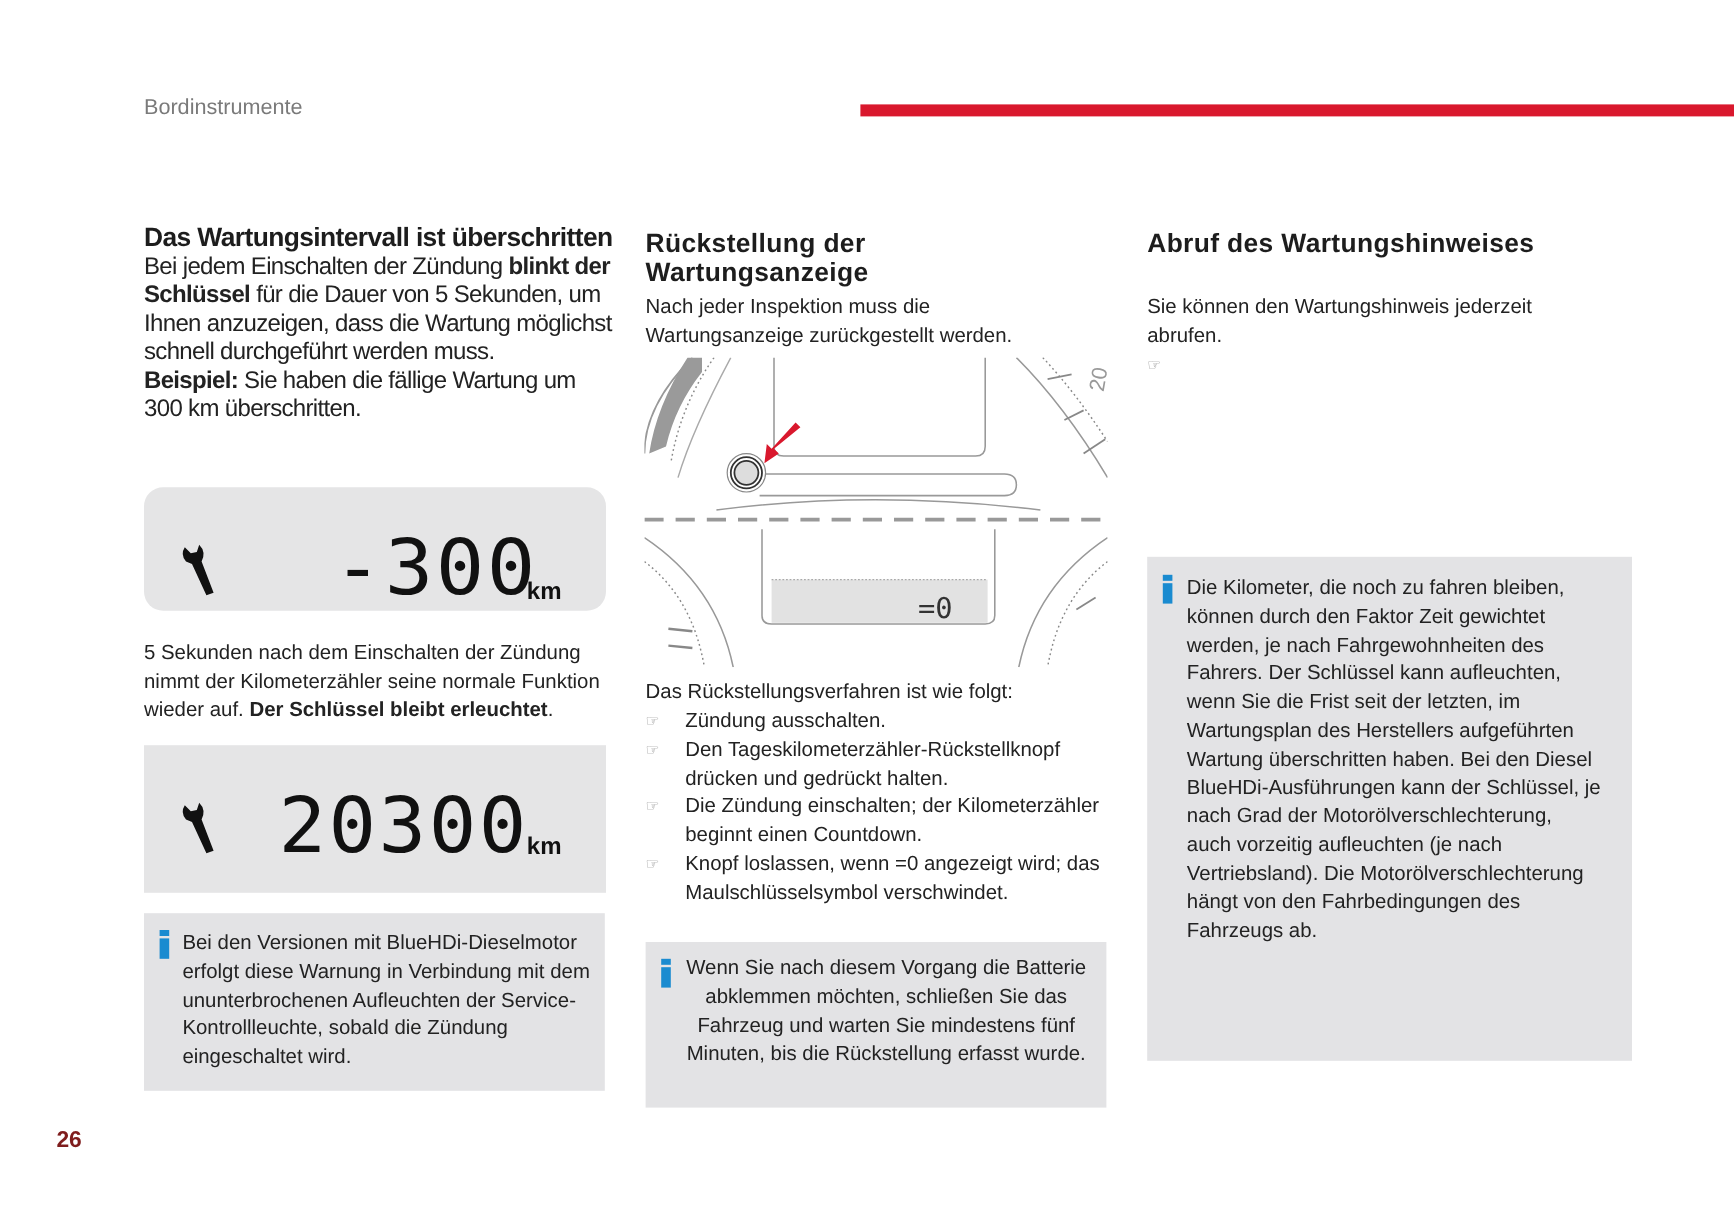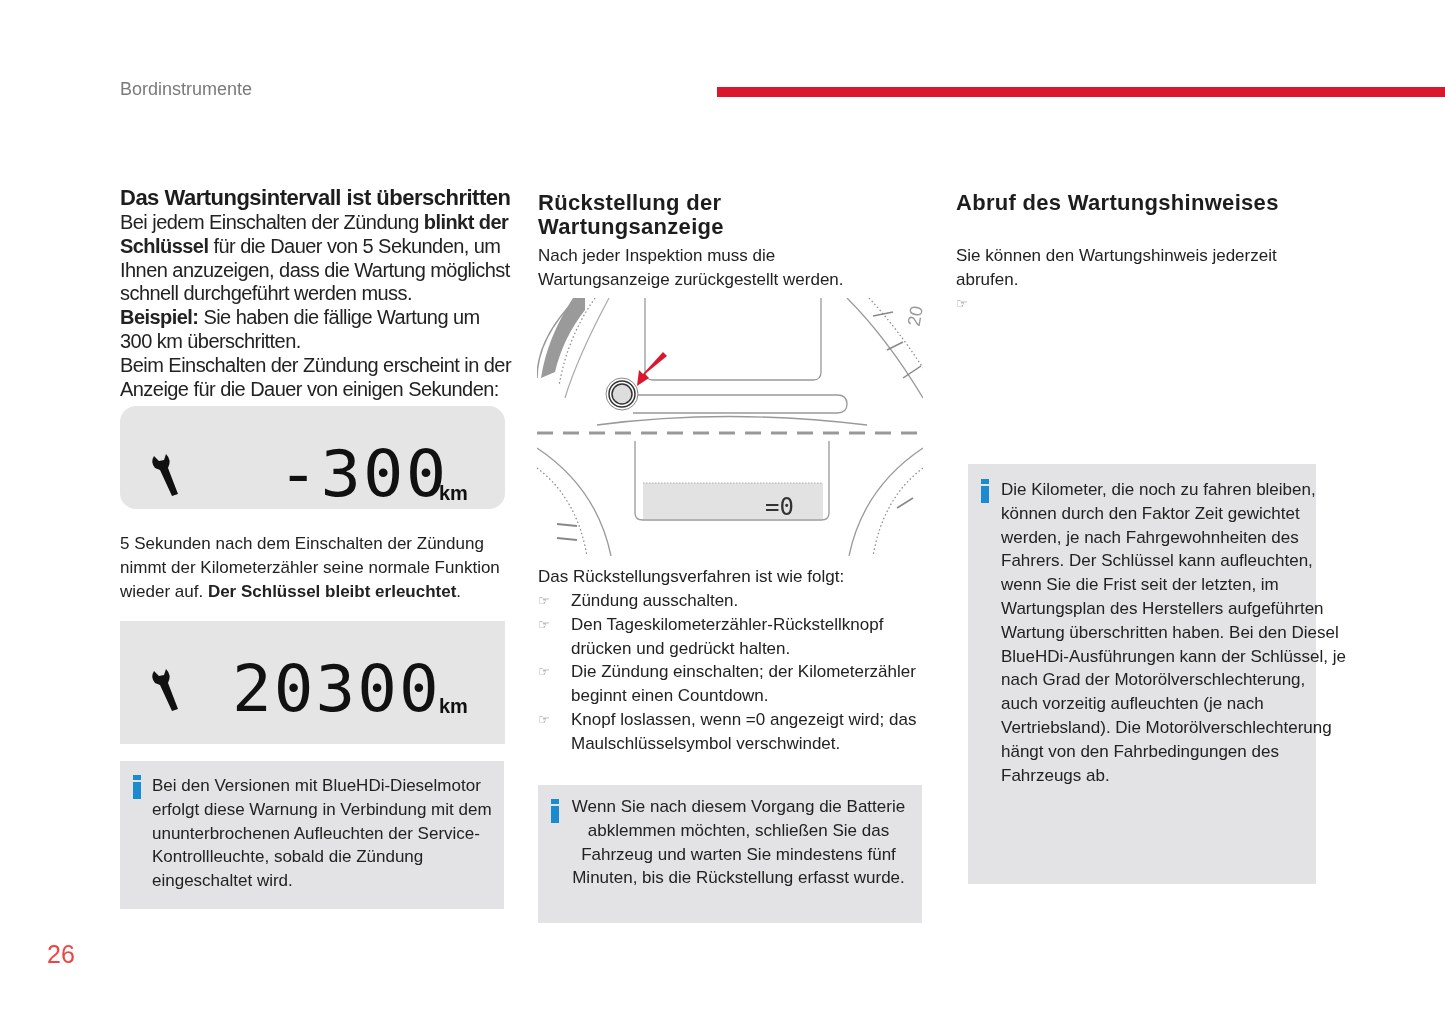--- a/index.html
+++ b/index.html
@@ -1,20 +1,20 @@
 <!DOCTYPE html>
 <html><head>
 <meta charset="utf-8">
 <style>
   html, body { margin: 0; padding: 0; background: #ffffff; }
   body { width: 1445px; height: 1026px; position: relative; overflow: hidden;
          font-family: "Liberation Sans", sans-serif; color: #222; }
   .header-title { position: absolute; left: 120px; top: 79px; font-size: 18px; color: #7a7a7a; }
   .header-bar { position: absolute; left: 717px; top: 87px; width: 728px; height: 10px; background: #d9182d; }
-  .page-number { position: absolute; left: 47px; top: 940px; font-size: 25px; font-weight: normal; color: #ef4444; }
+  .page-number { position: absolute; left: 47px; top: 940px; font-size: 19px; font-weight: bold; color: #7f1d1d; }
   .h2 { font-weight: bold; font-size: 22px; line-height: 24px; color: #1d1d1d; margin: 0; }
   .p { font-size: 17px; line-height: 24px; color: #222; margin: 0; }
   b { font-weight: bold; }
 
   .lcd { position: absolute; background: #e5e5e6; }
   .lcd svg { position: absolute; }
   .info { position: absolute; background: #e3e3e5; }
   .info .i-icon { position: absolute; width: 8px; }
   .info .i-dot { position: absolute; left: 0; top: 0; width: 8px; height: 5px; background: #1a8bd0; }
   .info .i-bar { position: absolute; left: 0; top: 7px; width: 8px; height: 17px; background: #1a8bd0; }
@@ -29,21 +29,20 @@
 
 <div class="header-title">Bordinstrumente</div>
 <div class="header-bar"></div>
 
 <div>
   <h2 class="h2" style="position:absolute; left:120px; top:186px; font-size:22px; letter-spacing:-0.5px; width:400px;">Das Wartungsintervall ist überschritten</h2>
 
   <div style="position:absolute; left:120px; top:211px; width:392px; font-size:20px; line-height:23.8px; letter-spacing:-0.55px; color:#222;">
     <span>Bei jedem Einschalten der Zündung </span><b>blinkt der Schlüssel</b><span> für die Dauer von 5 Sekunden, um Ihnen anzuzeigen, dass die Wartung möglichst schnell durchgeführt werden muss.</span><br>
     <b>Beispiel:</b><span> Sie haben die fällige Wartung um 300 km überschritten.</span><br>
-    <span>Beim Einschalten der Zündung erscheint in der Anzeige für die Dauer von einigen Sekunden:</span>
   </div>
 
   <div class="lcd" style="left:120px; top:406px; width:385px; height:103px;border-radius:16px;">
     <svg width="40" height="52" viewBox="0 0 40 52" style="left:26px; top:44px;">
       <path d="M8 6 Q4 12 9 18 L14 20 L26 46 L32 44 L22 18 Q26 10 20 4 L18 10 L13 11 Z" fill="#111"></path>
     </svg>
     <div style="position:absolute; left:158px; top:36px; font-family:'DejaVu Sans Mono', monospace; font-size:64px; line-height:64px; letter-spacing:2px; color:#111; transform:scaleX(1.05); transform-origin:left;">
       <span>-300</span>
     </div>
     <div style="position:absolute; left:319px; top:76px; font-weight:bold; font-size:20px; color:#111;">km</div>
@@ -137,21 +136,21 @@
 </div>
 
 <div>
   <h2 class="h2" style="position:absolute; left:956px; top:191px; width:380px; font-size:22px; letter-spacing:0.3px;">Abruf des Wartungshinweises</h2>
   <div class="p" style="position:absolute; left:956px; top:244px; width:360px; line-height:24px;">Sie können den Wartungshinweis jederzeit abrufen.</div>
 
   <ul class="steps" style="position:absolute; left:956px; top:292px; width:380px;">
     <li><span class="bullet">☞</span></li>
   </ul>
 
-  <div class="info" style="left:956px; top:464px; width:348px; height:420px;margin-left:12px;">
+  <div class="info" style="left:956px; top:464px; width:404px; height:420px;">
     <span class="i-icon" style="left:13px; top:15px;">
       <span class="i-dot"></span>
         <span class="i-bar"></span>
     </span>
     <div class="text" style="left:33px; top:14px; width:345px;">Die Kilometer, die noch zu fahren bleiben, können durch den Faktor Zeit gewichtet werden, je nach Fahrgewohnheiten des Fahrers. Der Schlüssel kann aufleuchten, wenn Sie die Frist seit der letzten, im Wartungsplan des Herstellers aufgeführten Wartung überschritten haben. Bei den Diesel BlueHDi-Ausführungen kann der Schlüssel, je nach Grad der Motorölverschlechterung, auch vorzeitig aufleuchten (je nach Vertriebsland). Die Motorölverschlechterung hängt von den Fahrbedingungen des Fahrzeugs ab.</div>
   </div>
 </div>
 
 <div class="page-number">26</div>
 

